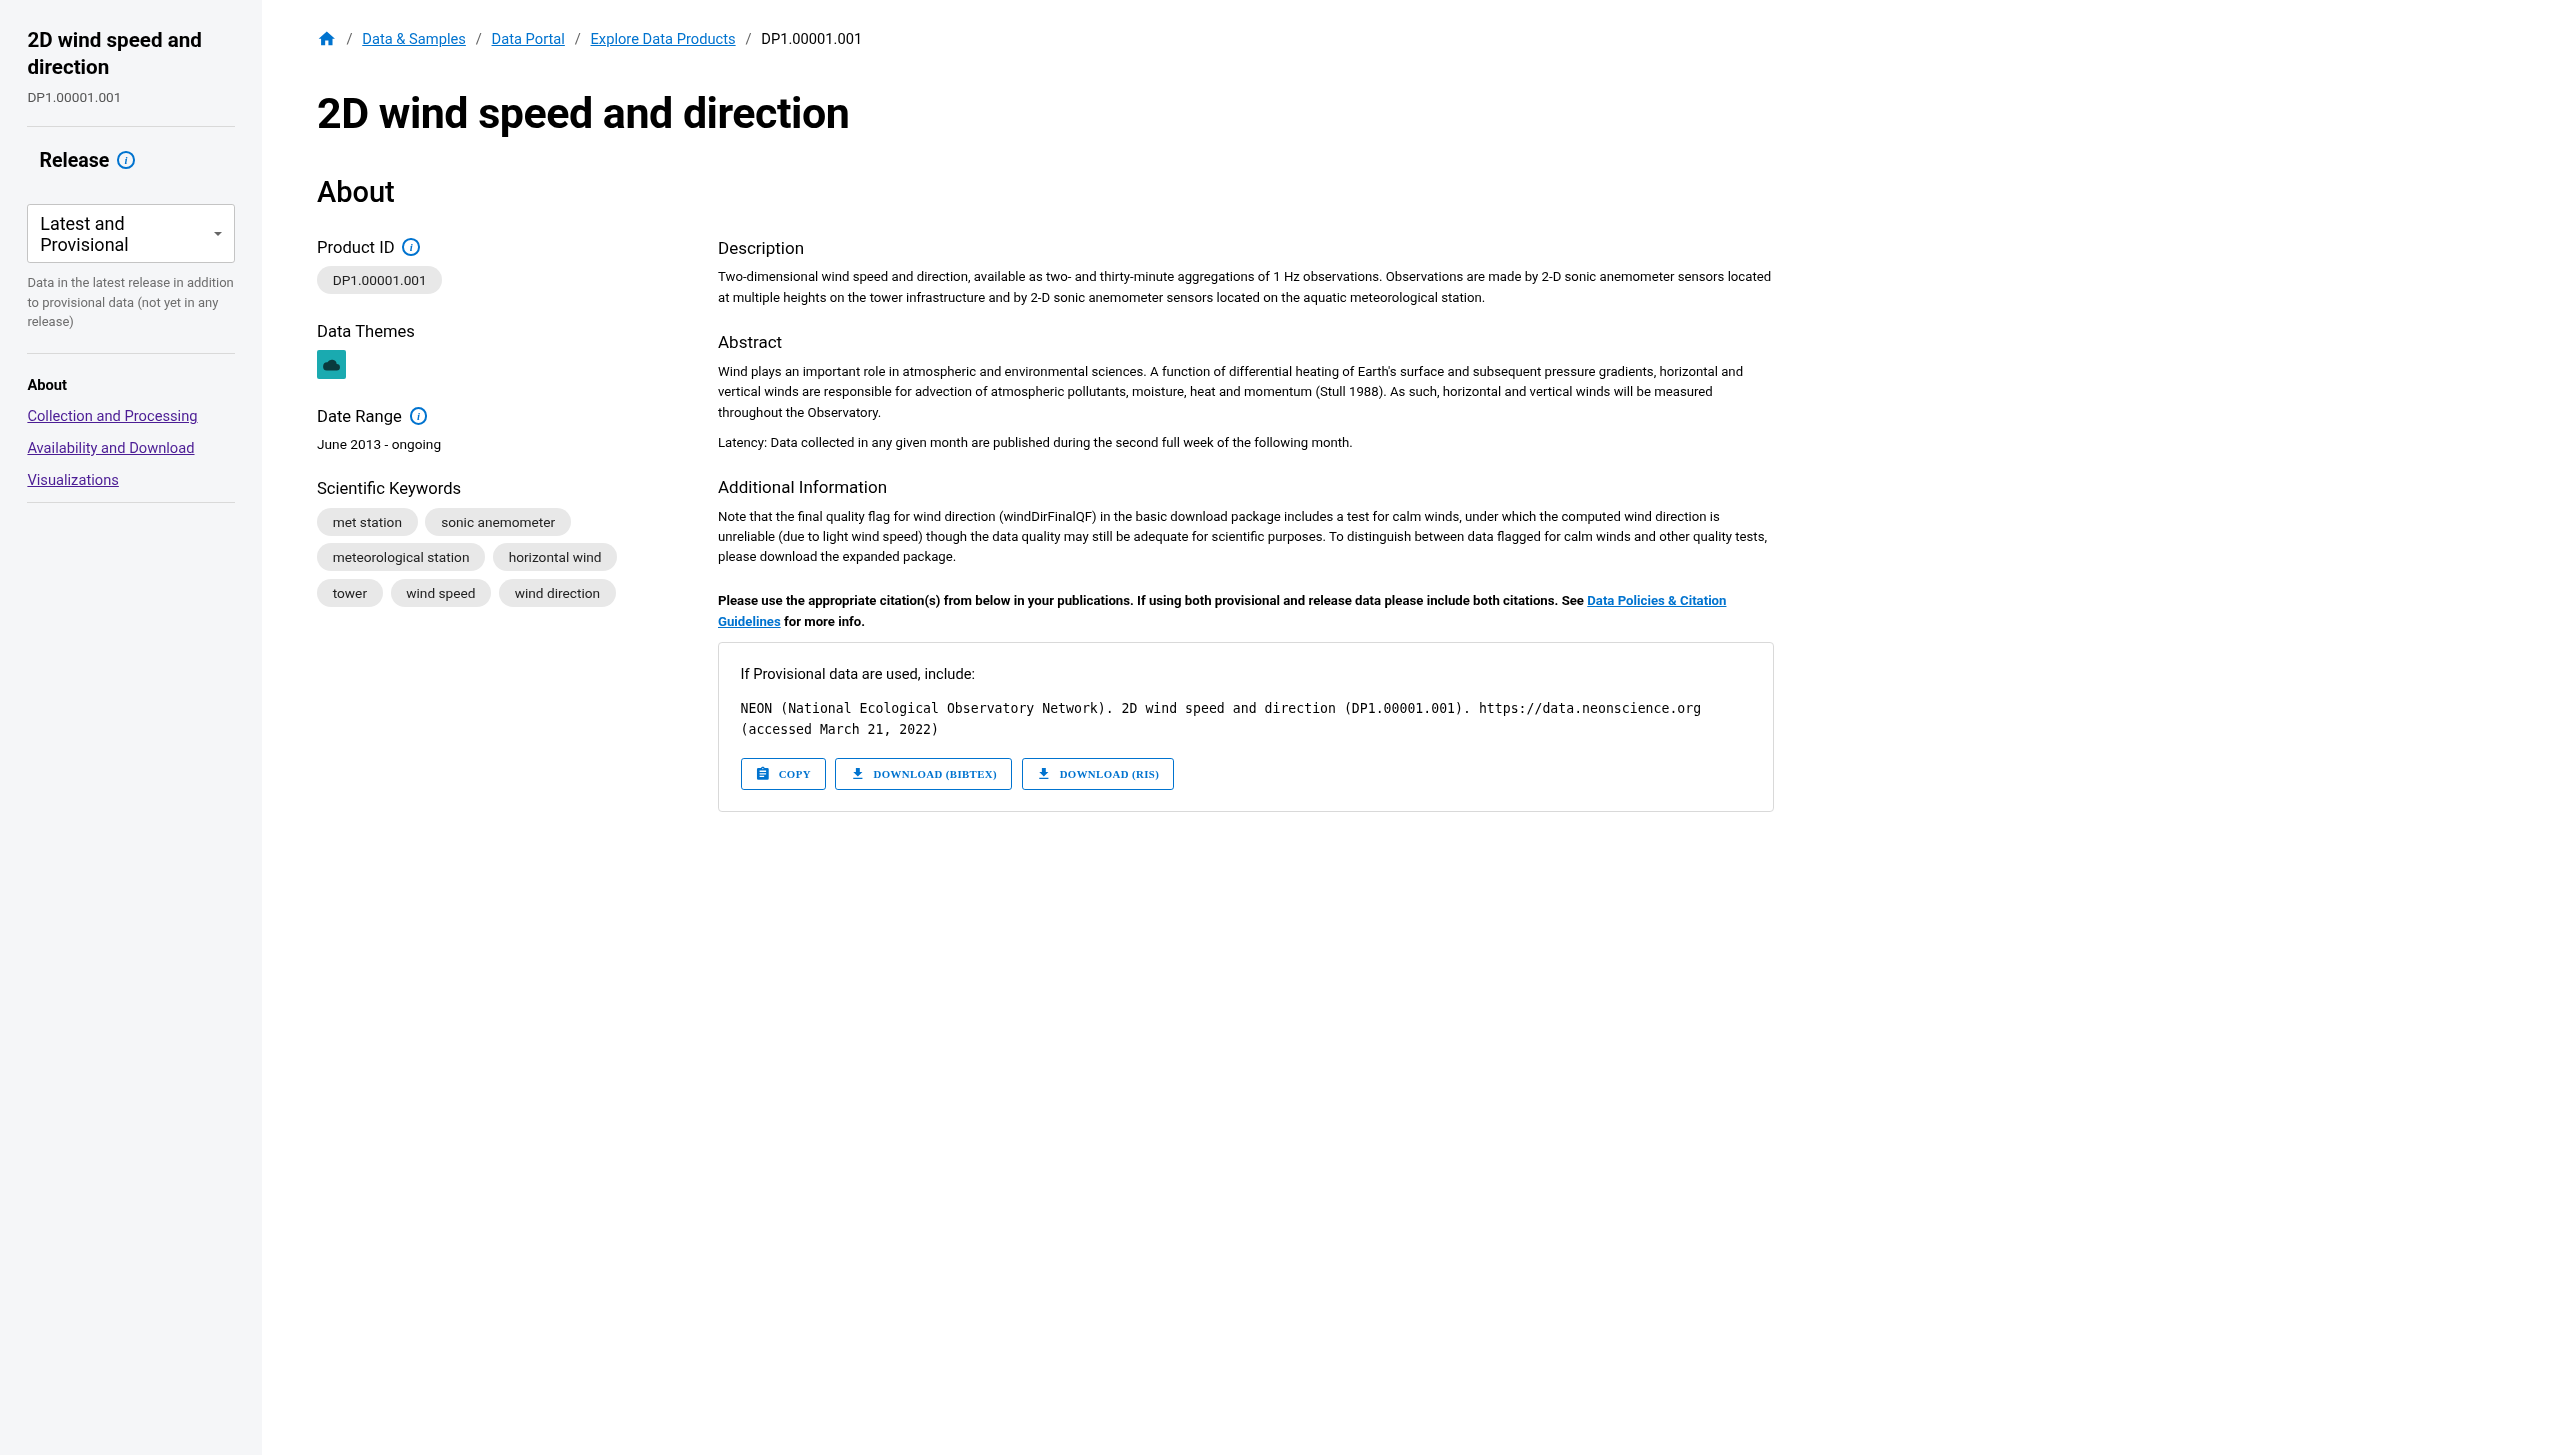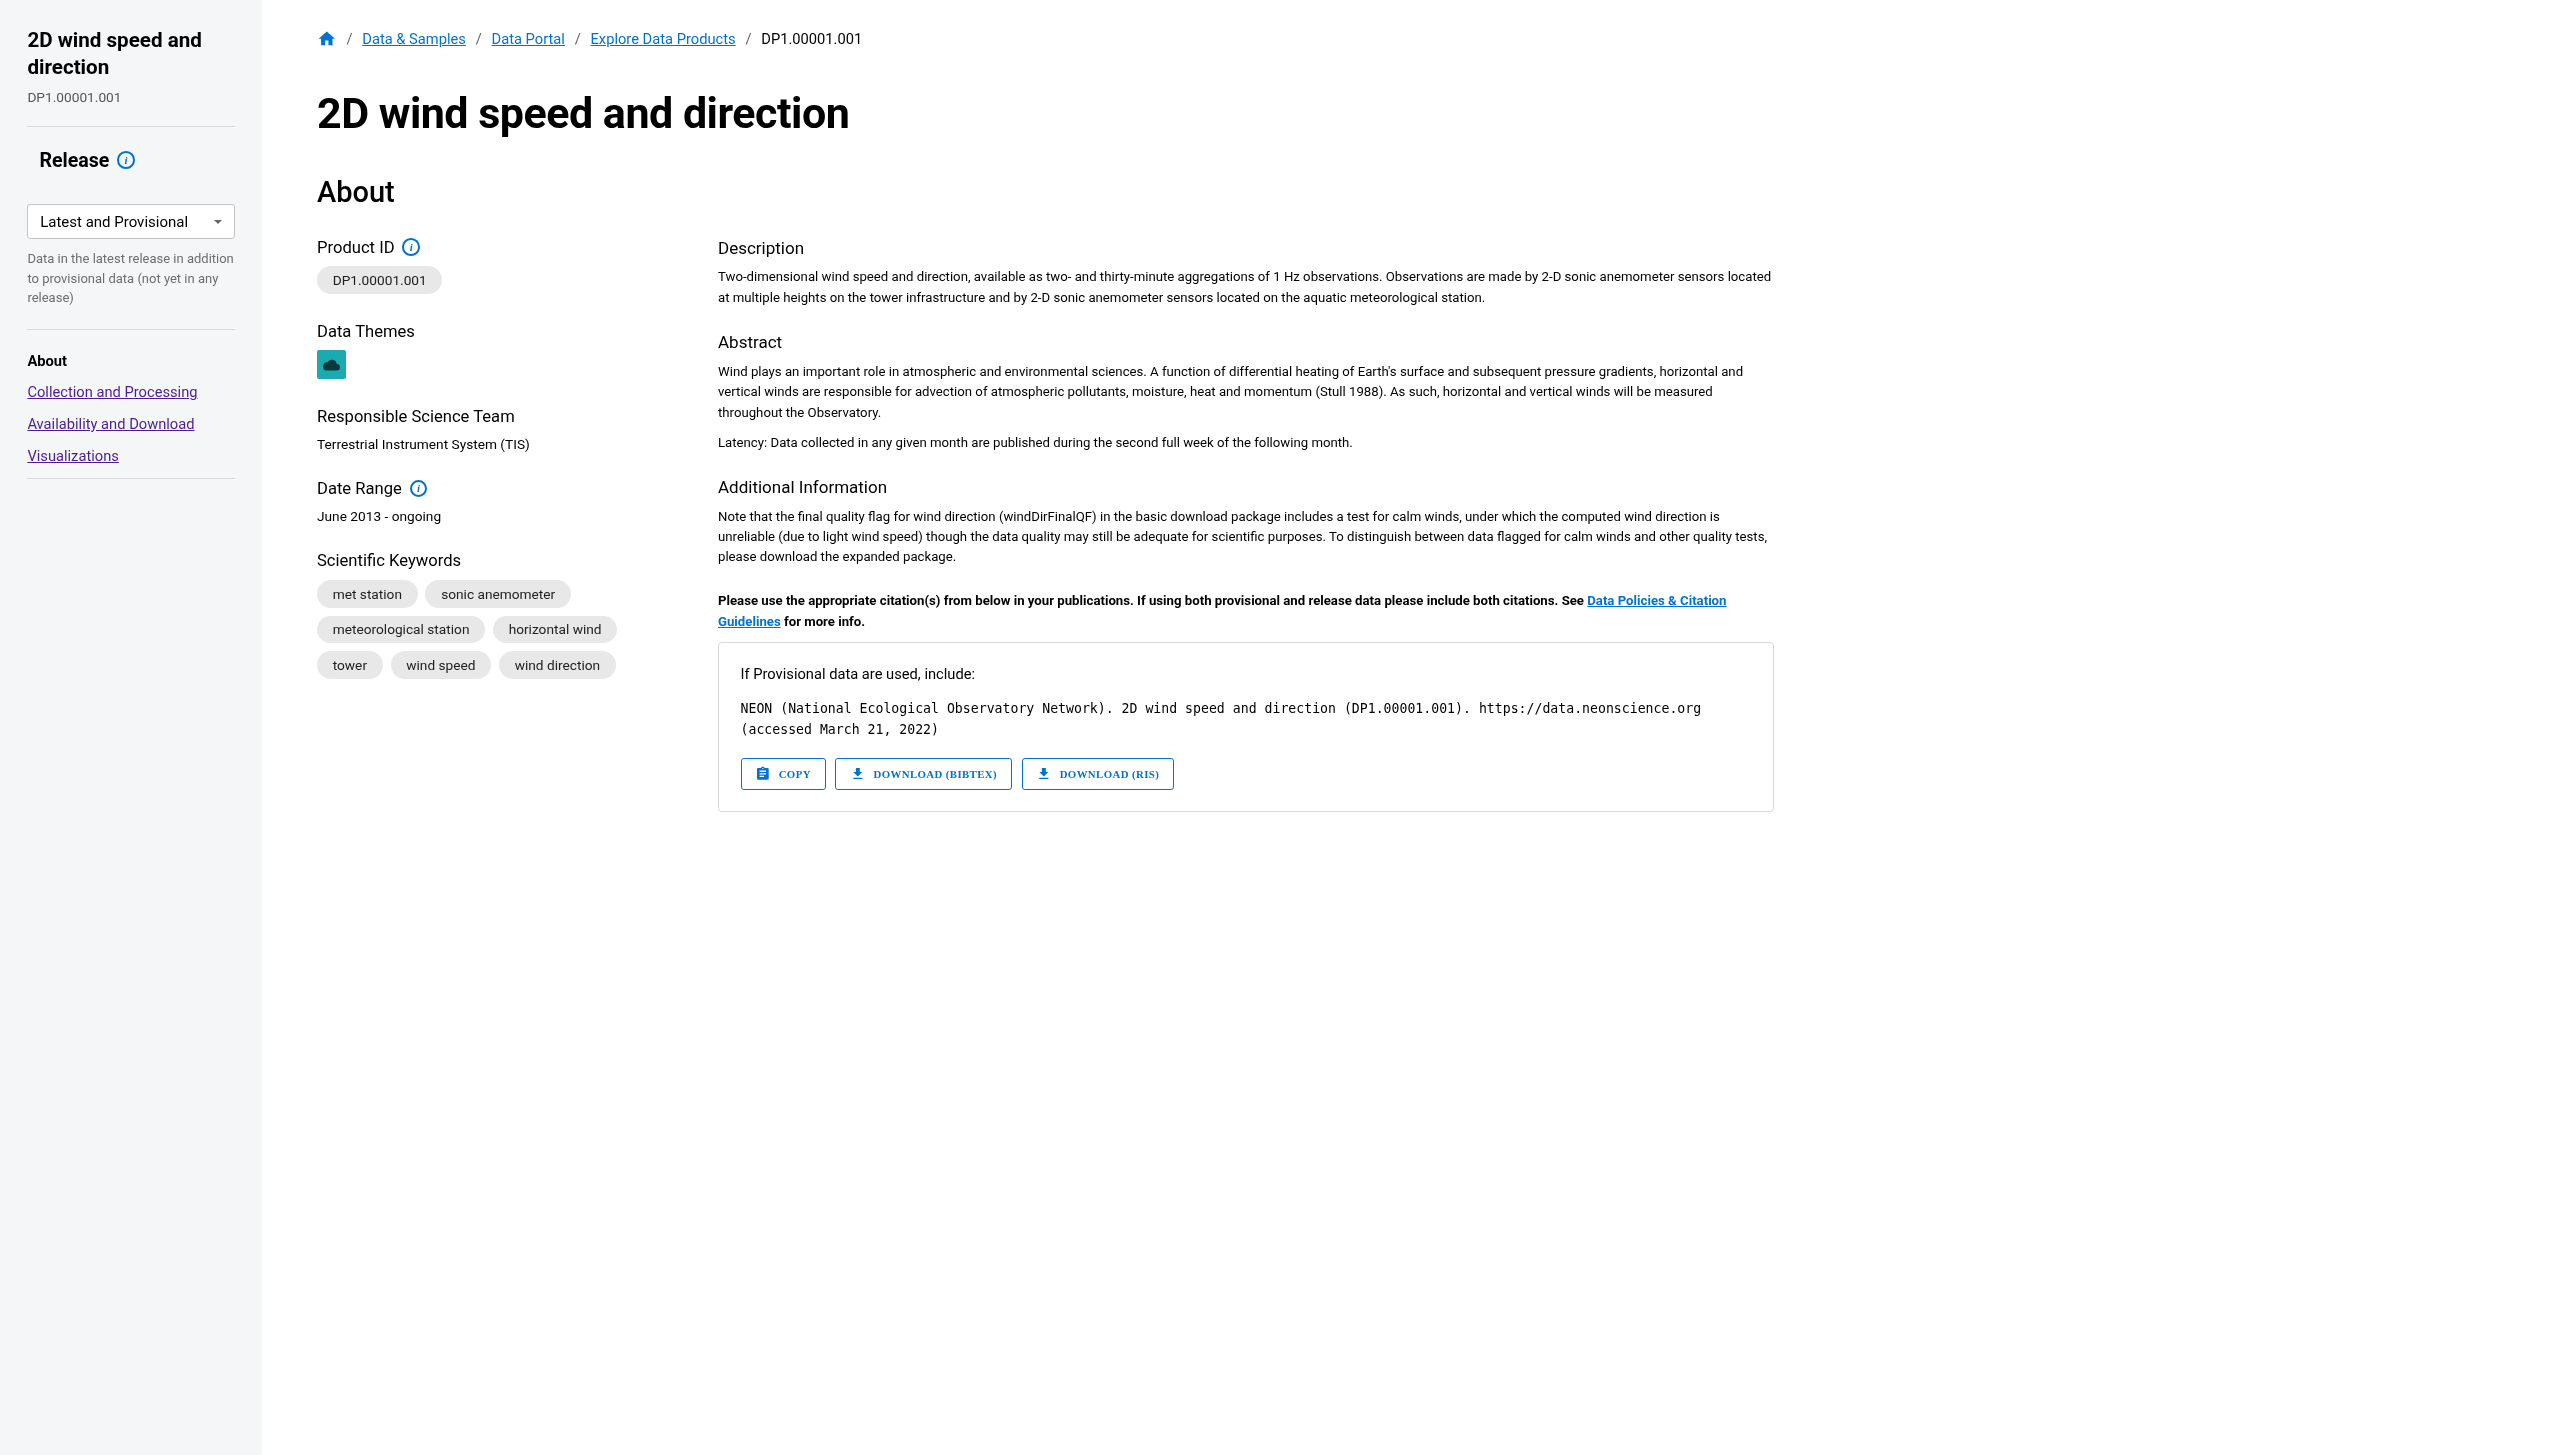--- a/index.html
+++ b/index.html
@@ -7,21 +7,21 @@
   
   .sidebar { width: 262px; background: #f5f6f8; padding: 27.4px; flex-shrink: 0; }
   .sidebar-title { font-size: 20.6px; font-weight: 700; line-height: 1.3; margin-bottom: 7.8px; }
   .sidebar-subtitle { font-size: 13.7px; color: #565656; margin-bottom: 21.5px; }
   .sidebar hr { border: none; border-top: 1px solid #d9d9d9; margin: 0 0 21.5px 0; }
   
   .release-row { display: flex; align-items: center; gap: 7.8px; margin-bottom: 13.7px; }
   .release-label { font-size: 19.6px; font-weight: 700; margin-left: 12px; }
   .info-icon { width: 17.6px; height: 17.6px; border: 2px solid #0073cf; border-radius: 50%; display: inline-flex; align-items: center; justify-content: center; color: #0073cf; font-size: 10.8px; font-weight: 700; font-family: Georgia, serif; font-style: italic; }
   
-  .select { width: 100%; border: 1px solid #c4c4c4; border-radius: 2.9px; background: #fff; padding: 7.8px 29px 7.8px 11.8px; font-size: 15px; position: relative; cursor: pointer; margin-top: 32px; }
+  .select { width: 100%; border: 1px solid #c4c4c4; border-radius: 2.9px; background: #fff; padding: 7.8px 29px 7.8px 11.8px; font-size: 18px; position: relative; cursor: pointer; margin-top: 32px; }
   .select::after { content: ""; position: absolute; right: 11.8px; top: 50%; transform: translateY(-50%); border-left: 4.9px solid transparent; border-right: 4.9px solid transparent; border-top: 4.9px solid #666; }
   
   .helper-text { font-size: 13px; color: #6e6e6e; line-height: 1.5; margin-top: 9.8px; margin-bottom: 21.5px; }
   
   .nav-item { display: block; font-size: 14.7px; margin-bottom: 13.7px; }
   .nav-item.current { font-weight: 700; color: #000; }
   .nav-item.link { color: #4c1d95; text-decoration: underline; cursor: pointer; }
   
   .main { flex: 1; padding: 29px 55px; max-width: 1567px; }
   
@@ -125,26 +125,20 @@
         <div class="field-label-row">
           <span class="field-label">Data Themes</span>
         </div>
         <div class="theme-icon">
           <svg viewBox="0 0 24 24">
               <path d="M6 19h12a4 4 0 0 0 0-8 6 6 0 0 0-11.3-2A4.5 4.5 0 0 0 6 19z"></path>
             </svg>
         </div>
       </div>
 
-      <div class="field">
-        <div class="field-label-row">
-          <span class="field-label">Responsible Science Team</span>
-        </div>
-        <div class="field-value">Terrestrial Instrument System (TIS)</div>
-      </div>
 
       <div class="field">
         <div class="field-label-row">
           <span class="field-label">Date Range</span>
           <span class="info-icon">i</span>
         </div>
         <div class="field-value">June 2013 - ongoing</div>
       </div>
 
       <div class="field">

